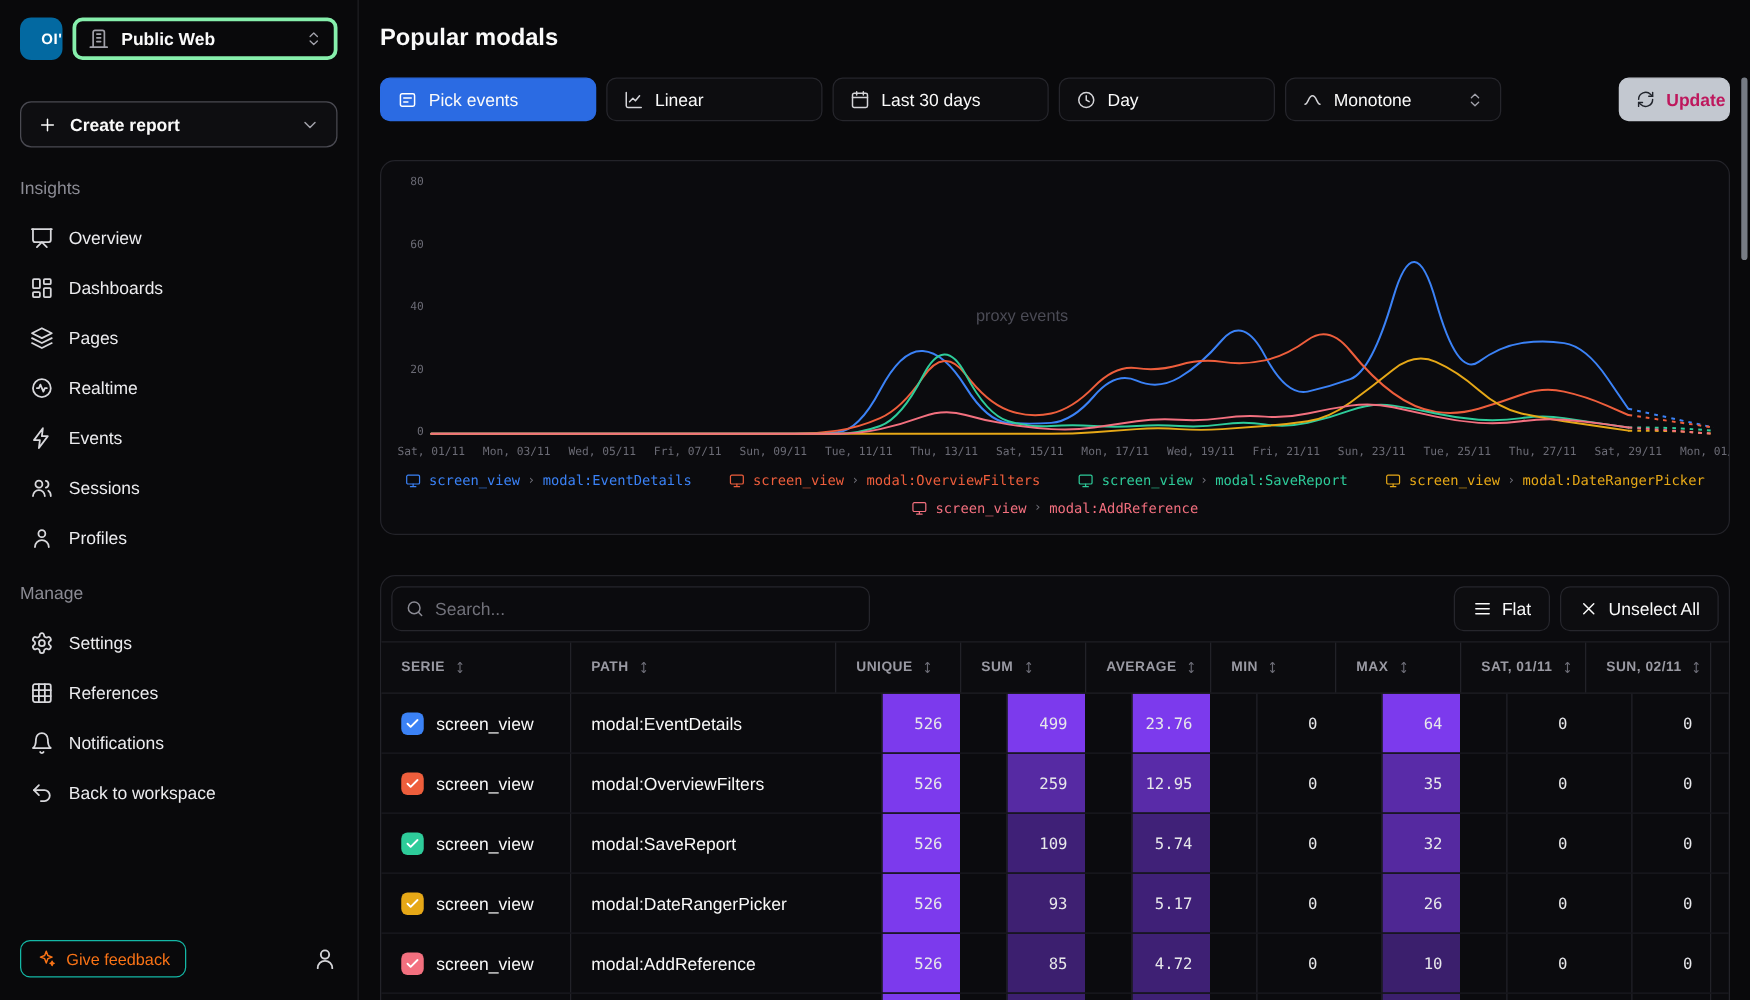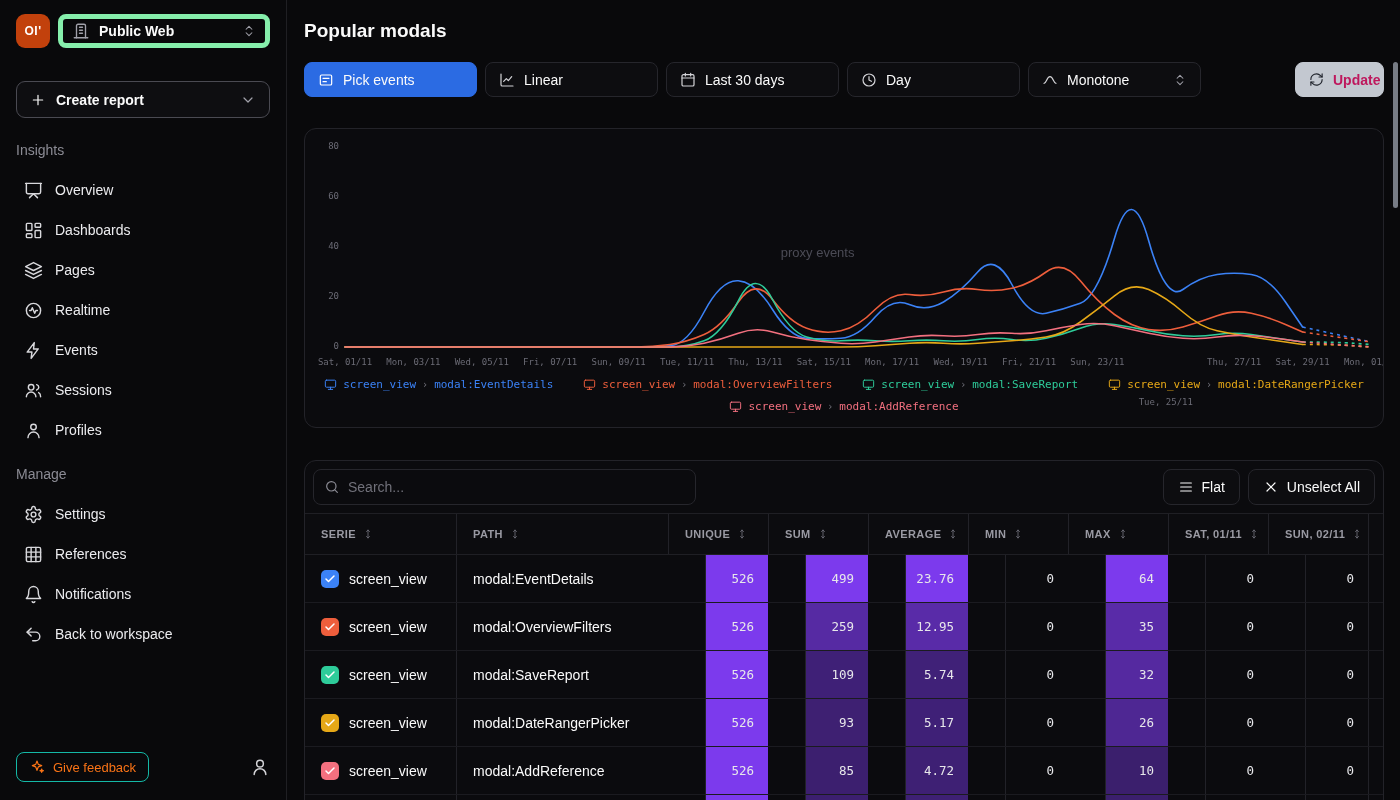--- a/index.html
+++ b/index.html
@@ -6,22 +6,22 @@
 html,body{width:1400px;height:800px;overflow:hidden;background:#09090b;color:#fafafa;font-family:"Liberation Sans",sans-serif;}
 button{font-family:inherit;}
 .icon{display:inline-flex;align-items:center;justify-content:center;flex:none;}
 .icon svg{width:100%;height:100%;display:block;}
 .i14{width:14px;height:14px}.i16{width:16px;height:16px}.i18{width:18px;height:18px}.i20{width:20px;height:20px}
 .dim{color:#a1a1aa;}
 
 
 #sidebar{position:absolute;left:0;top:0;width:287px;height:800px;border-right:1px solid #1f1f23;background:#09090b;}
 #workspace-row{position:absolute;left:16px;top:14px;right:16px;height:34px;display:flex;align-items:center;gap:8px;}
-#logo{width:34px;height:34px;border-radius:9px;background:#c2410c;color:#fff;display:flex;align-items:center;justify-content:center;font-weight:700;font-size:12px;letter-spacing:.5px;cursor:pointer;}
-#workspace-select{flex:1;height:34px;border:5px solid #86efac;border-radius:8px;display:flex;align-items:center;gap:9px;padding:0 9px;font-size:14px;font-weight:600;cursor:pointer;}
+#logo{width:34px;height:34px;border-radius:9px;background:#0369a1;color:#fff;display:flex;align-items:center;justify-content:flex-end;font-weight:700;font-size:12px;letter-spacing:.5px;cursor:pointer;}
+#workspace-select{flex:1;height:34px;border:3px solid #86efac;border-radius:8px;display:flex;align-items:center;gap:9px;padding:0 9px;font-size:14px;font-weight:600;cursor:pointer;}
 #create-report{position:absolute;left:16px;right:16px;top:81px;height:37px;display:flex;align-items:center;gap:10px;padding:0 13px;background:#0e0e11;border:1px solid #4a4a52;border-radius:9px;color:#fafafa;font-size:14px;font-weight:600;cursor:pointer;}
 #sidebar-nav{position:absolute;left:16px;right:16px;top:142px;}
 .nav-label{color:#8b8b94;font-size:14px;height:20px;margin-bottom:8px;}
 .nav-label.later{margin-top:16px;}
 .nav-item{height:40px;display:flex;align-items:center;gap:12px;padding:0 14px;margin:0 -6px;border-radius:8px;cursor:pointer;font-size:14px;color:#ececef;}
 .nav-item .icon{color:#d8d8dc;width:19px;height:19px;}
 #sidebar-footer{position:absolute;left:16px;right:16px;bottom:18px;display:flex;align-items:center;}
 #feedback-btn{height:30px;display:flex;align-items:center;gap:8px;padding:0 12px;background:none;border:1px solid #14b8a6;border-radius:8px;color:#f97316;font-size:13px;cursor:pointer;}
 #avatar-btn{margin-left:auto;color:#d4d4d8;cursor:pointer;}
 
@@ -336,21 +336,21 @@
         <div class="x-tick" style="left: 164.8px;">Wed, 05/11</div>
         <div class="x-tick" style="left: 233.2px;">Fri, 07/11</div>
         <div class="x-tick" style="left: 301.6px;">Sun, 09/11</div>
         <div class="x-tick" style="left: 370px; text-align: center;">Tue, 11/11</div>
         <div class="x-tick" style="left: 438.4px;">Thu, 13/11</div>
         <div class="x-tick" style="left: 506.8px;">Sat, 15/11</div>
         <div class="x-tick" style="left: 575.2px;">Mon, 17/11</div>
         <div class="x-tick" style="left: 643.6px;">Wed, 19/11</div>
         <div class="x-tick" style="left: 712px;">Fri, 21/11</div>
         <div class="x-tick" style="left: 780.4px;">Sun, 23/11</div>
-        <div class="x-tick" style="left: 848.8px; margin-top: 40px;">Tue, 25/11</div>
+        <div class="x-tick" style="left: 848.8px;">Tue, 25/11</div>
         <div class="x-tick" style="left: 917.2px;">Thu, 27/11</div>
         <div class="x-tick" style="left: 985.6px;">Sat, 29/11</div>
         <div class="x-tick" style="left: 1054px;">Mon, 01/12</div>
       </div>
     <div class="legend" id="legend-row-0">
         <div class="legend-item" style="color: rgb(59, 130, 246);">
           <span class="icon" style="width: 13px; height: 13px;">
             <svg viewBox="0 0 24 24" fill="none" stroke="currentColor" stroke-width="1.8" stroke-linecap="round" stroke-linejoin="round">
               <rect x="2.5" y="4" width="19" height="13" rx="2"></rect>
               <path d="M8 21h8M12 17v4"></path>

